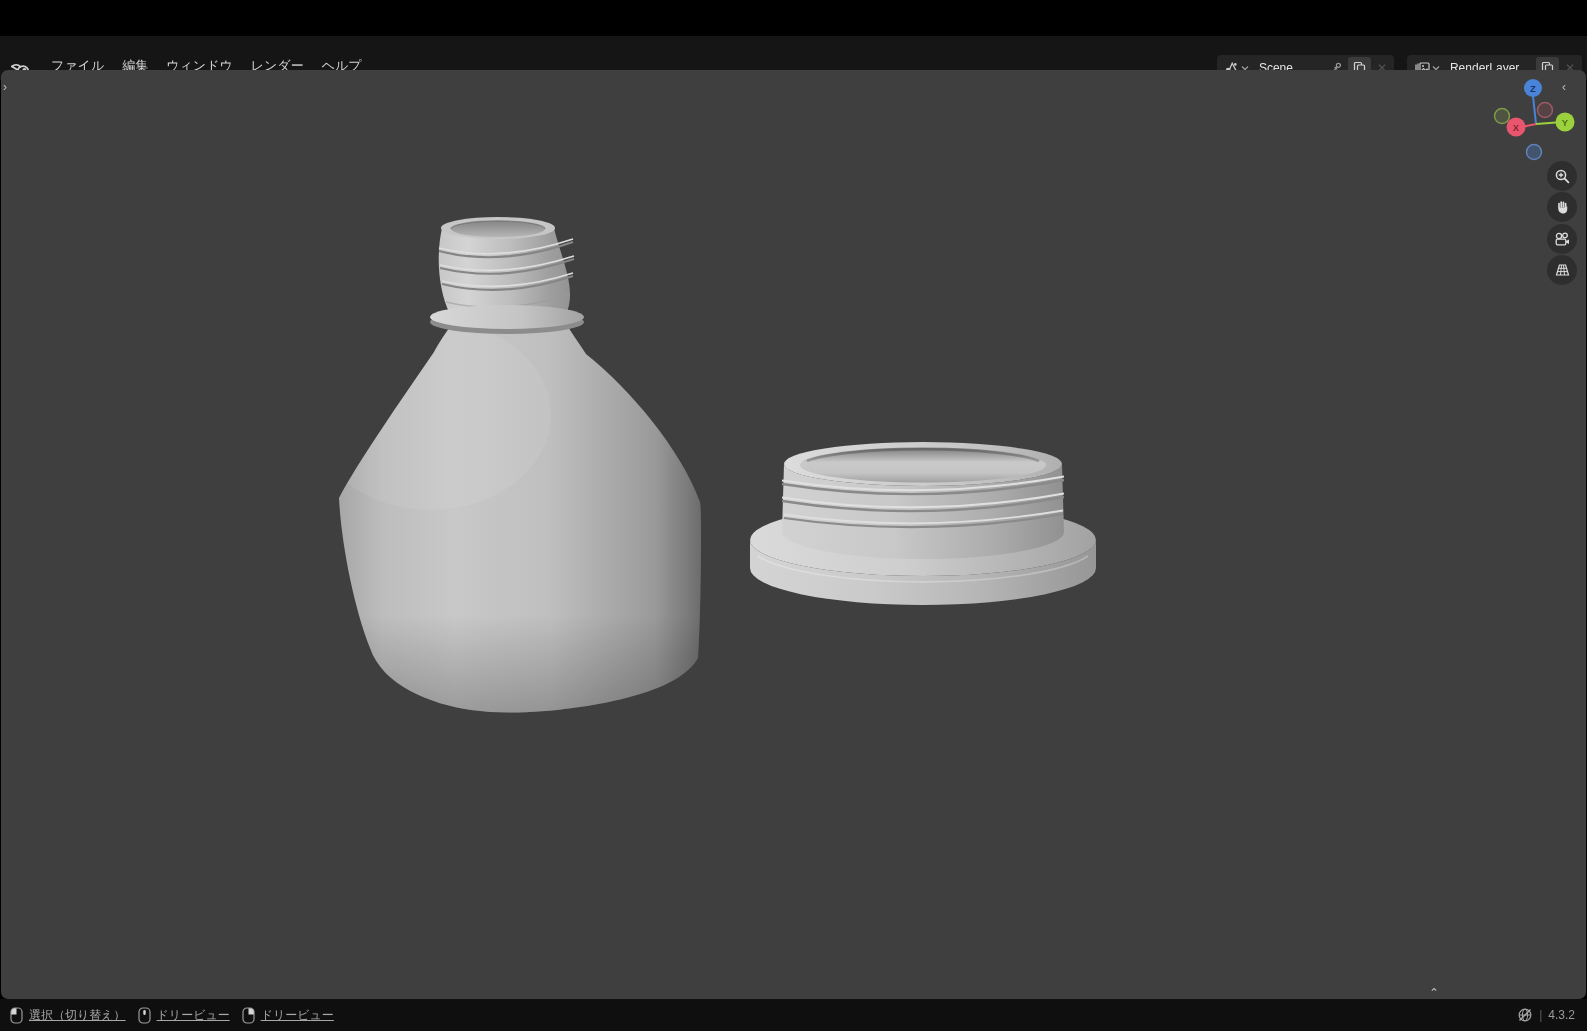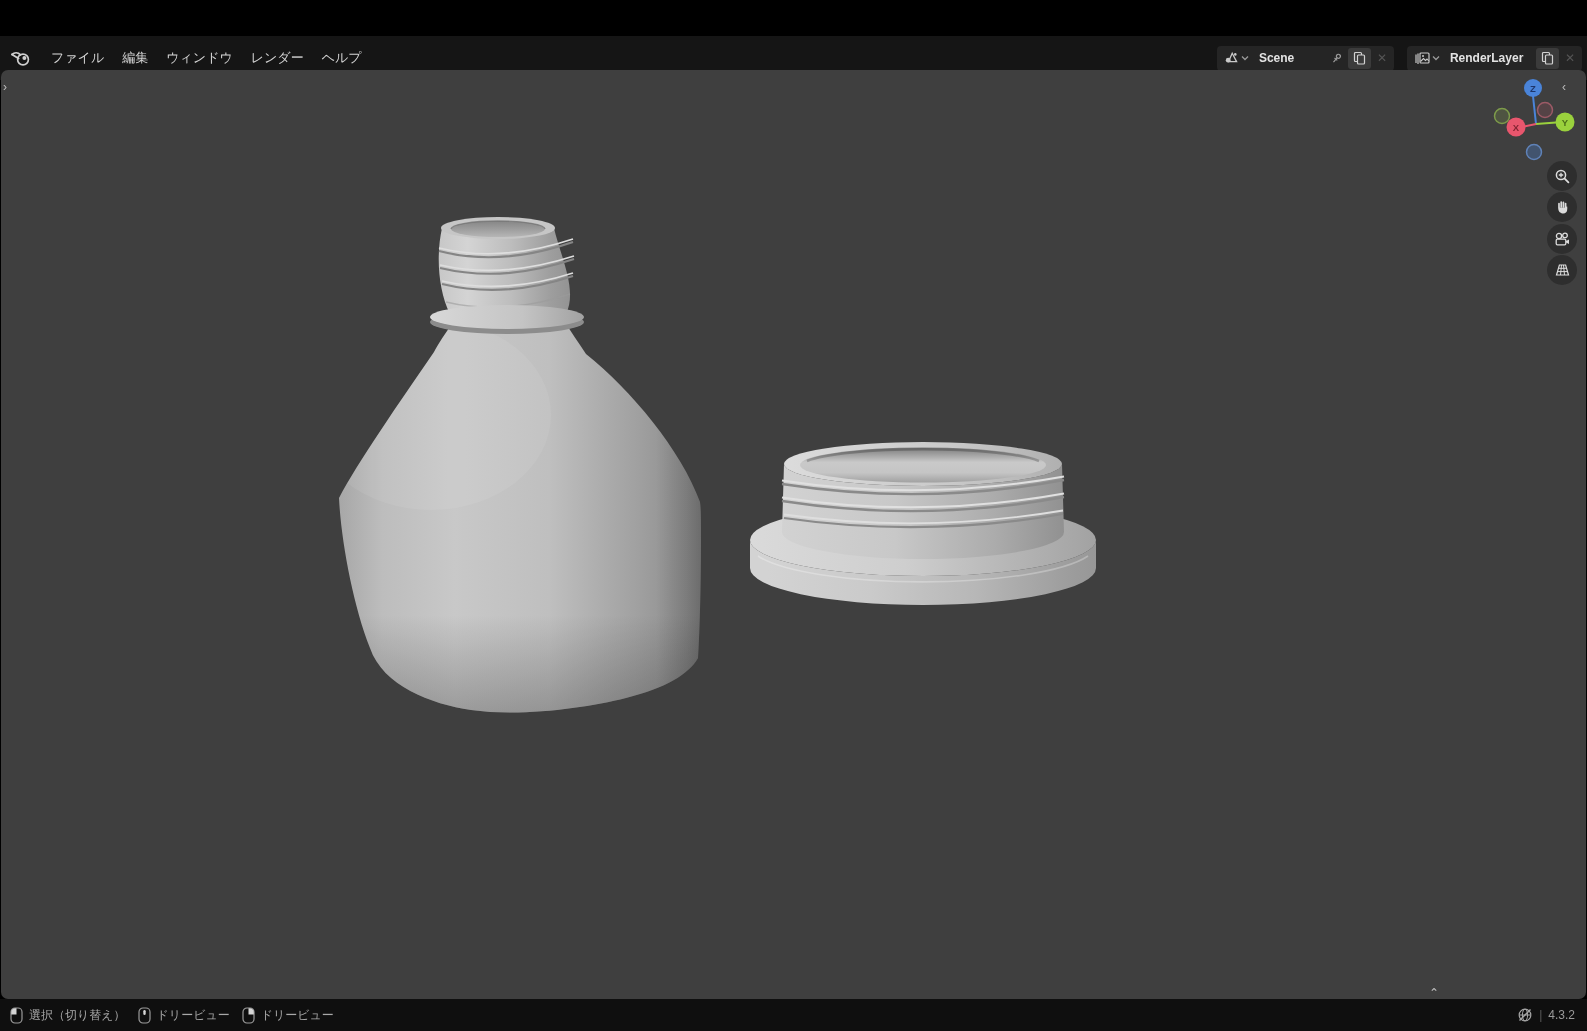--- a/index.html
+++ b/index.html
@@ -4,39 +4,39 @@
 <style>
   html,body{margin:0;padding:0;background:#000;}
   body{
     width:1587px;height:1031px;position:relative;overflow:hidden;
     font-family:"Liberation Sans","DejaVu Sans",sans-serif;
     -webkit-font-smoothing:antialiased;
   }
   
   .topbar{
     position:absolute;left:0;right:0;top:36px;height:44px;
-    background:#151515;display:flex;align-items:center;
+    background:#151515;display:flex;align-items:flex-end;
   }
   .logo-wrap{padding:0 10px 0 10px;display:flex;align-items:center;}
   .menu-row{display:flex;align-items:center;}
   .menu-item{
     color:#d4d4d4;font-size:13px;padding:5px 9px;border-radius:4px;cursor:default;
   }
   .tabs{display:flex;align-items:center;margin-left:30px;}
   .tab{
     color:#8d8d8d;font-size:12.5px;padding:5px 11px;border-radius:4px;white-space:nowrap;
   }
   .tab.active{background:#2e2e2e;color:#e9e9e9;}
   .tab-add{color:#8d8d8d;font-size:15px;padding:2px 8px;}
   .top-right{margin-left:auto;display:flex;align-items:center;gap:13px;padding-right:5px;}
   .db-field{
     height:25px;background:#252525;border-radius:4px;display:flex;align-items:center;
   }
   .db-iconbtn{display:flex;align-items:center;padding:0 4px 0 7px;height:100%;gap:2px;}
-  .db-name{color:#e3e3e3;font-size:12px;padding:0 6px;white-space:nowrap;font-weight:bold;}
+  .db-name{color:#e3e3e3;font-size:12px;padding:0 6px;white-space:nowrap;}
   .scene-field .db-name{width:62px;}
   .layer-field .db-name{width:78px;}
   .db-pin{display:flex;align-items:center;padding:0 3px;}
   .db-copy{
     background:#3b3b3b;border-radius:3px;height:21px;width:23px;margin:0 2px;
     display:flex;align-items:center;justify-content:center;
   }
   .db-x{color:#555;font-size:12px;padding:0 7px 0 4px;}
   
   .viewport{
@@ -48,21 +48,21 @@
   .navbtn{
     position:absolute;right:9px;width:30px;height:30px;border-radius:50%;
     background:rgba(32,32,32,0.55);display:flex;align-items:center;justify-content:center;
   }
   .vp-chev{position:absolute;color:#bcbcbc;font-size:12px;line-height:1;}
   
   .statusbar{
     position:absolute;left:0;right:0;bottom:0;height:32px;background:#0f0f0f;
     display:flex;align-items:center;color:#a8a8a8;font-size:12px;padding:0;
   }
-  .sb-item{display:flex;align-items:center;gap:6px;margin-left:12px;}
+  .sb-item{display:flex;align-items:center;gap:6px;margin-left:12px;text-decoration:underline;}
   .sb-item:first-child{margin-left:10px;}
   .sb-right{margin-left:auto;display:flex;align-items:center;gap:6px;padding-right:12px;color:#9a9a9a;}
   .sb-sep{color:#5a5a5a;}
 </style>
 </head>
 <body>
 
 <div class="topbar">
   <div class="logo-wrap">
     <svg width="22" height="19" viewBox="0 0 22 19">

